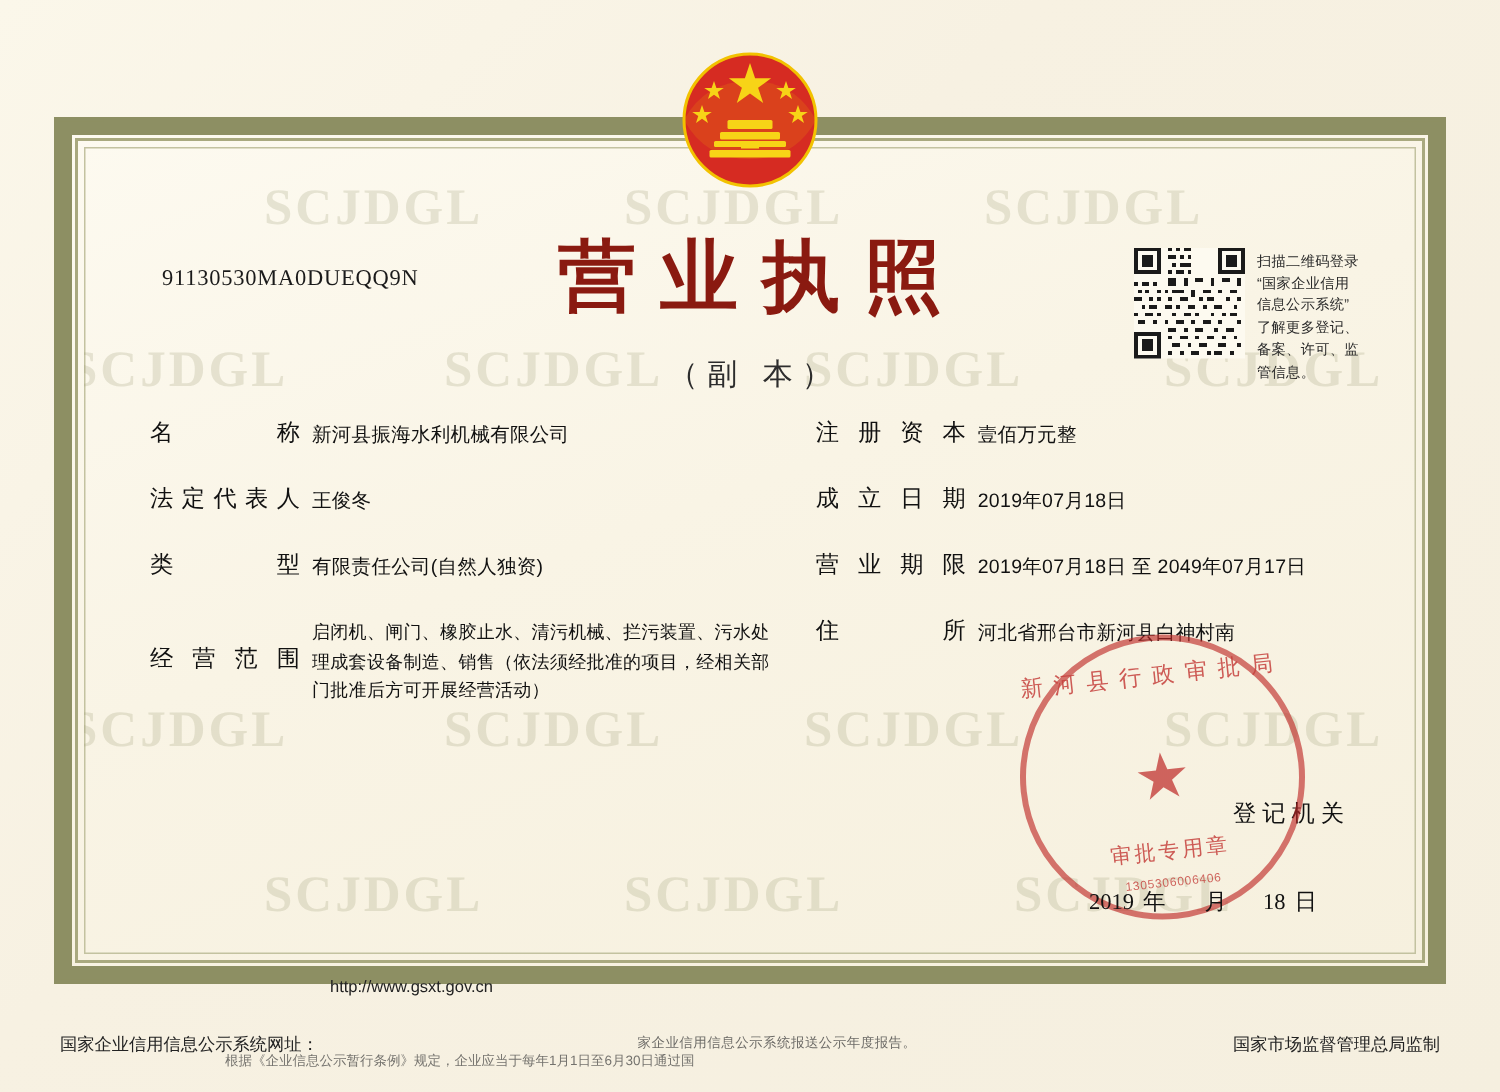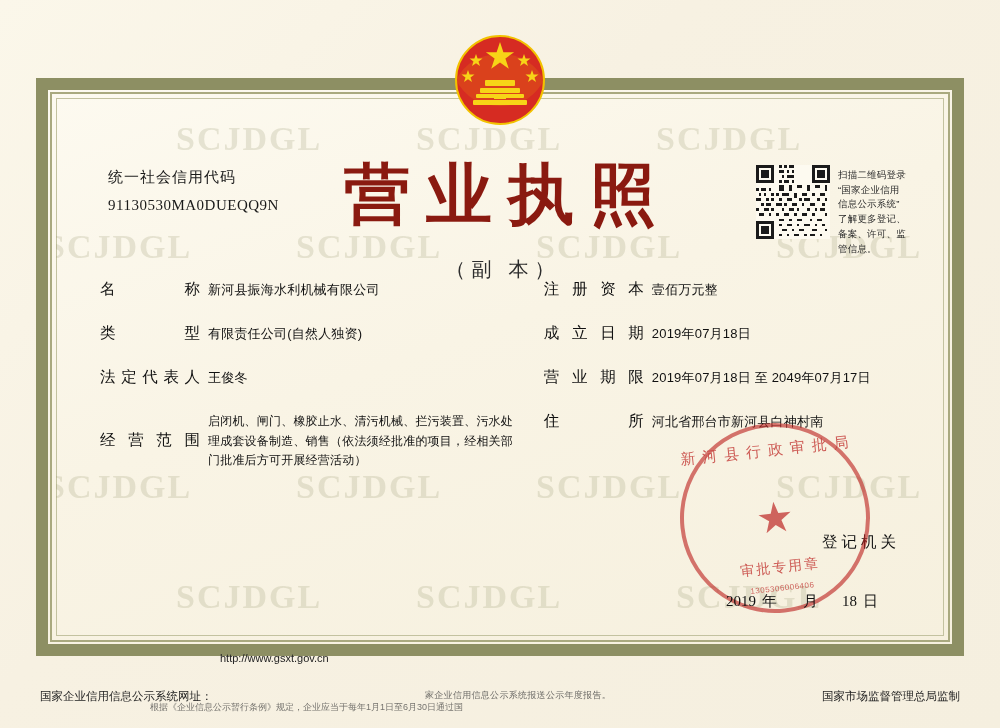--- a/index.html
+++ b/index.html
@@ -122,21 +122,21 @@
   
   .title-block {
     position: absolute;
     left: 0;
     right: 0;
     top: 150px;
     text-align: center;
   }
   .title {
     font-family: "Liberation Serif", serif;
-    font-size: 66px;
+    font-size: 52px;
     font-weight: bold;
     letter-spacing: 16px;
     color: #8a1a10;
     text-indent: 16px;
   }
   .subtitle {
     margin-top: 16px;
     font-family: "Liberation Serif", serif;
     font-size: 20px;
     letter-spacing: 6px;
@@ -399,21 +399,20 @@
       </g>
     </svg>
   </div>
 
   <div class="title-block">
     <div class="title">营业执照</div>
     <div class="subtitle">（副 本）</div>
   </div>
 
   <div class="credit">
-    <div class="credit-label">统一社会信用代码</div>
     <div class="credit-value">91130530MA0DUEQQ9N</div>
   </div>
 
   <div class="qr-wrap">
     <svg viewBox="0 0 29 29" width="74" height="74" shape-rendering="crispEdges" aria-hidden="true">
       <rect width="29" height="29" fill="#fdfaf0"></rect>
       <g fill="#1a1a1a">
         <rect x="0" y="0" width="7" height="7"></rect>
           <rect x="1" y="1" width="5" height="5" fill="#fdfaf0"></rect>
           <rect x="2" y="2" width="3" height="3"></rect>
@@ -518,26 +517,26 @@
 备案、许可、监
 管信息。</div>
 
   <div class="fields">
     <div class="col-left">
       <div class="row">
         <div class="lbl">名称</div>
         <div class="val">新河县振海水利机械有限公司</div>
       </div>
       <div class="row">
+        <div class="lbl">法定代表人</div>
+        <div class="val">王俊冬</div>
+      </div>
+      <div class="row">
         <div class="lbl">类型</div>
         <div class="val">有限责任公司(自然人独资)</div>
-      </div>
-      <div class="row">
-        <div class="lbl">法定代表人</div>
-        <div class="val">王俊冬</div>
       </div>
       <div class="row">
         <div class="lbl">经营范围</div>
         <div class="val small" style="max-width: 310px;">启闭机、闸门、橡胶止水、清污机械、拦污装置、污水处理成套设备制造、销售（依法须经批准的项目，经相关部门批准后方可开展经营活动）</div>
       </div>
     </div>
     <div class="col-right">
       <div class="row">
         <div class="lbl">注册资本</div>
         <div class="val">壹佰万元整</div>

